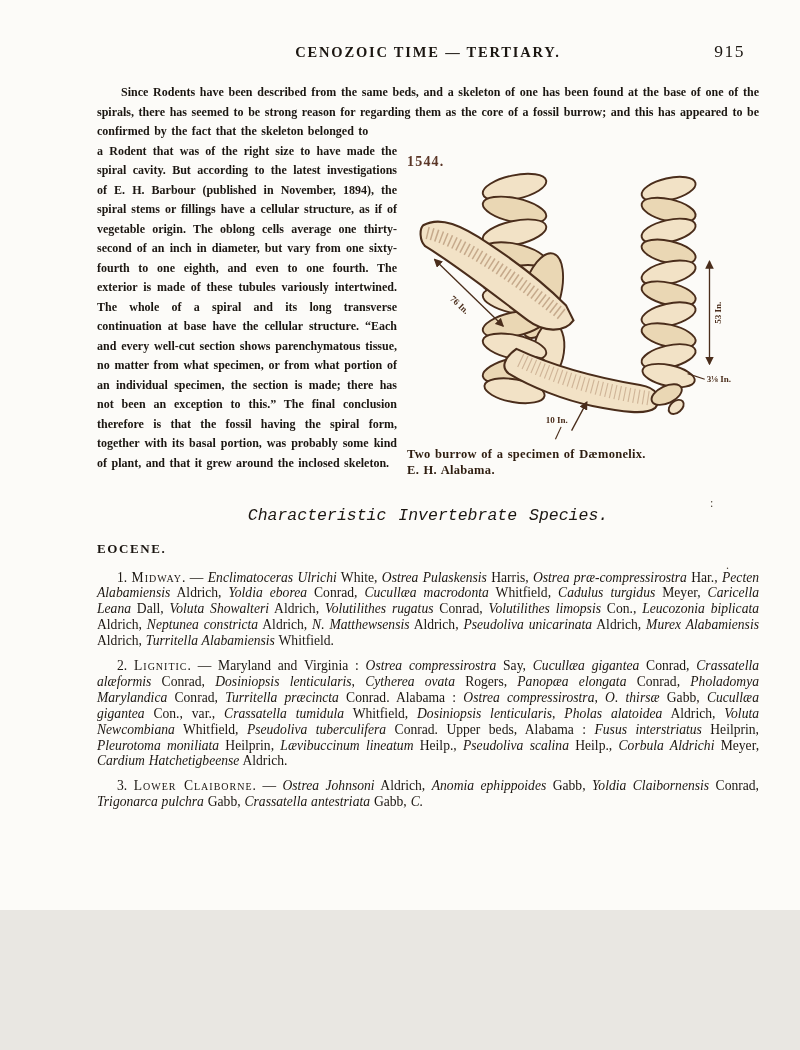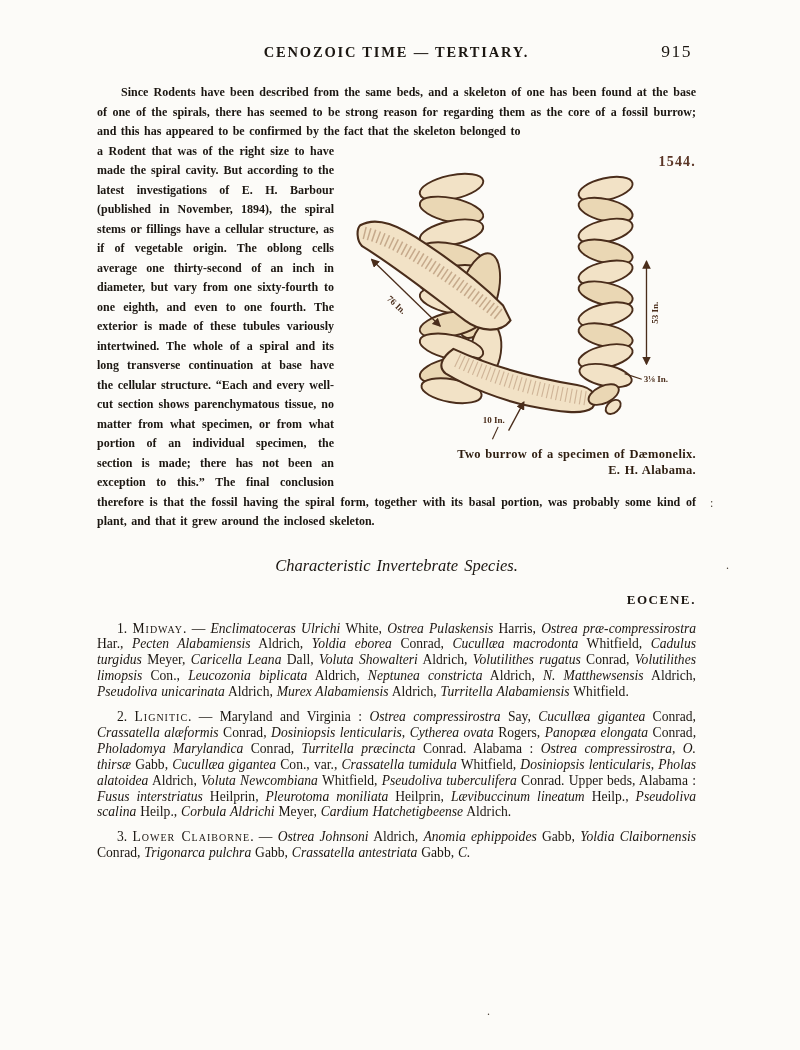--- a/index.html
+++ b/index.html
@@ -1,48 +1,48 @@
 <!DOCTYPE html>
 <html style="--fig-ink: #4a2d1b; --fig-fill: #f2e2c6; --fig-fill_alt: #ead7b4; --fig-hatch: #9a7152; --fig-number: #5a3526;"><head>
 <meta charset="utf-8">
 <style>
   html,body{margin:0;padding:0;background:#e9e7e2;}
   .page{
     position:relative;
-    width:800px;height:1050px;
+    width:800px;height:910px;
     margin:0 auto;
     background:#fcfbf8;
     color:#1b1611;
     font-family:"Liberation Serif", serif;
     box-sizing:border-box;
-    padding:44px 104px 0 97px;
+    padding:44px 41px 0 97px;
     overflow:hidden;
   }
   
   .header{position:relative;text-align:center;font-weight:bold;
     font-size:14.5px;letter-spacing:1.8px;height:20px;}
-  .pagenum{position:absolute;right:4px;top:-3px;font-weight:normal;
+  .pagenum{position:absolute;right:14px;top:-3px;font-weight:normal;
     font-size:17.5px;letter-spacing:1.5px;}
   
   p.body{font-size:12px;line-height:19.5px;text-align:justify;
     margin:0;word-spacing:1.5px;font-weight:bold;}
   p.body.first{margin-top:19px;}
   .indent{text-indent:24px;}
   .wrap{margin-top:0;}
   
-  .figure{float:right;width:352px;margin:2px 0 4px 10px;text-align:right;}
+  .figure{float:right;width:352px;margin:2px 0 4px 10px;text-align:left;}
   .fig-number{font-weight:bold;font-size:14px;letter-spacing:1.2px;
     color:var(--fig-number,#5a3526);margin:10px 0 2px;}
   .fig-svg{display:block;margin:0 auto;color:var(--fig-ink,#4a2d1b);}
   .fig-caption{font-weight:bold;font-size:12.5px;line-height:16px;
     color:#2e1d10;margin-top:2px;letter-spacing:.3px;word-spacing:1px;}
   
   .section-heading{text-align:center;font-style:italic;font-weight:normal;
-    font-size:16.5px;margin:24px 0 6px;word-spacing:2px;}
-  .sub-heading{text-align:right;font-weight:bold;font-size:13px;
+    font-size:16.5px;margin:24px 0 6px;word-spacing:2px;font-family:Liberation Mono, monospace;}
+  .sub-heading{text-align:left;font-weight:bold;font-size:13px;
     letter-spacing:1.6px;margin:16px 0 0;}
   
   p.species{font-size:13.6px;line-height:15.9px;text-align:justify;
     margin:9px 0 0;word-spacing:.5px;text-indent:20px;}
   p.species.first{margin-top:13px;}
   .seg-i{font-style:italic;margin-top:16px;}
   .seg-sc{font-variant:small-caps;letter-spacing:1px;}
   .speck{position:absolute;font-size:12px;color:#4d4438;}
   .clear{clear:both;}
 </style>

